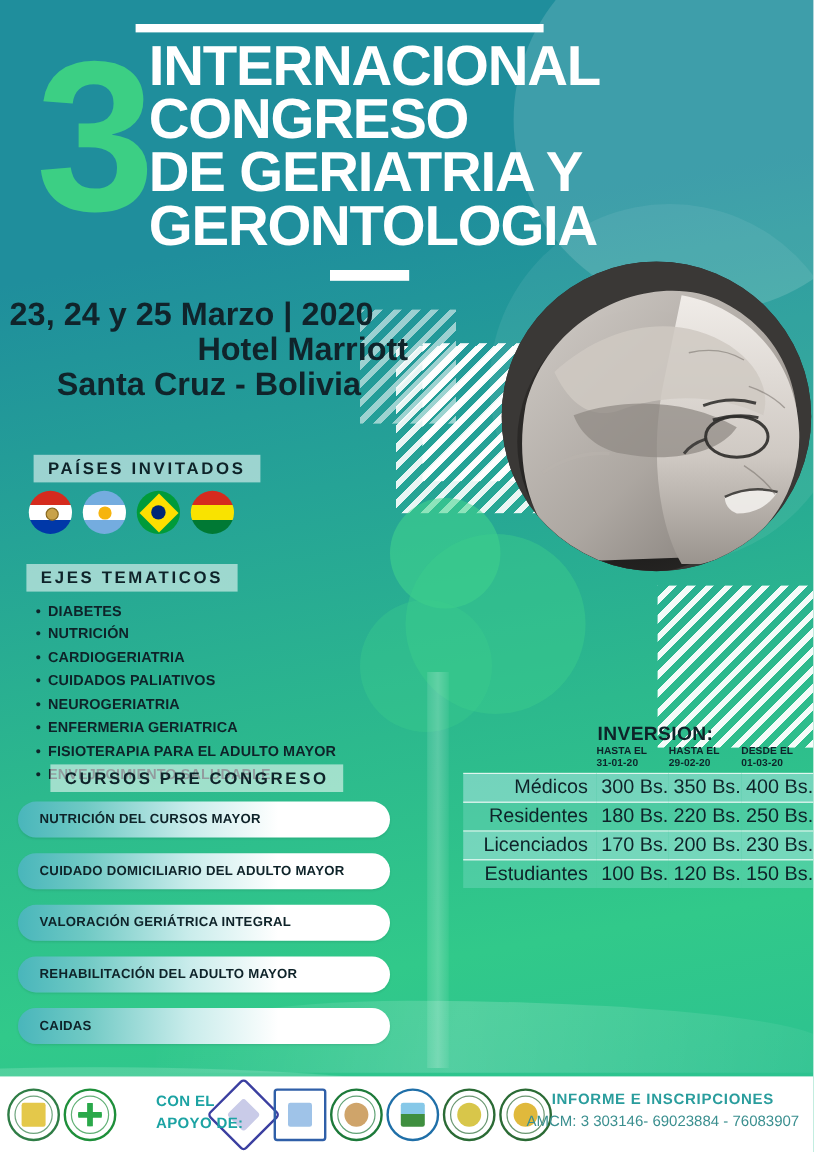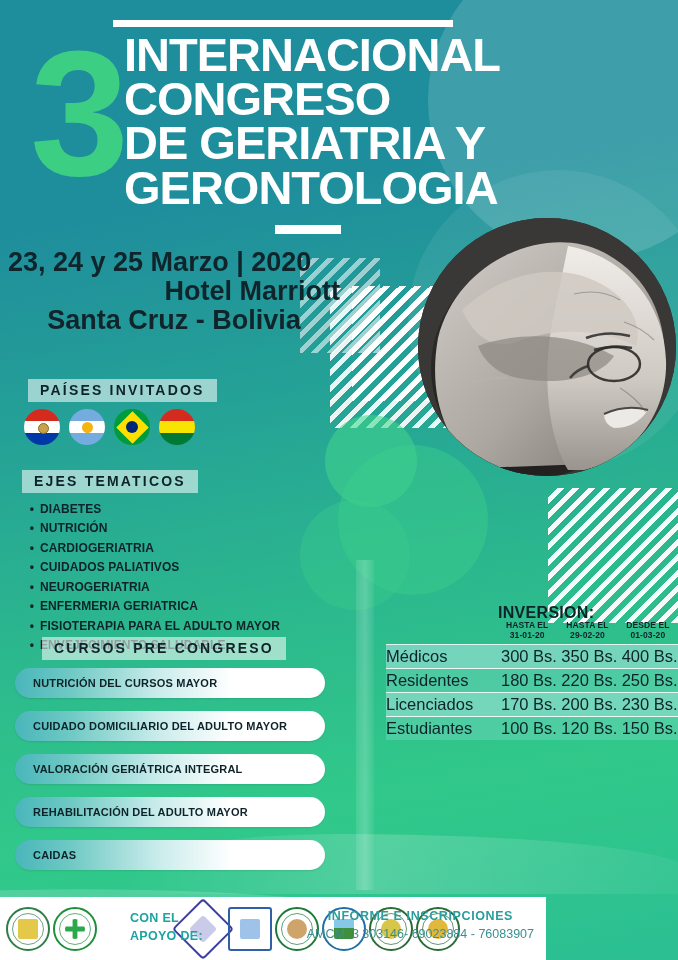--- a/index.html
+++ b/index.html
@@ -147,36 +147,36 @@
   .inv-title{
     position:absolute;left:498px;top:604px;
     color:#0e2329;font-weight:bold;font-size:16px;letter-spacing:.3px;
   }
   .ptable{
     position:absolute;left:386px;top:620px;width:292px;
     font-size:11px;color:#0e2329;
   }
   .ptable table{border-collapse:collapse;width:100%;}
   .ptable th{
-    font-size:8.5px;font-weight:bold;text-align:center;
+    font-size:8.5px;font-weight:bold;text-align:left;
     padding:1px 0 4px 0;line-height:1.12;letter-spacing:.1px;
   }
   .ptable th.cat{width:104px;}
   .ptable td{
     padding:2px 0;font-size:16.5px;font-weight:normal;
     border-top:1.5px solid rgba(255,255,255,.85);
   }
-  .ptable td.cat{padding-right:7px;width:104px;margin-left:48px;}
+  .ptable td.cat{text-align:right;padding-right:7px;width:104px;margin-left:48px;}
   .ptable td.val{text-align:left;padding-left:4px;}
   .ptable tr.band td{background:rgba(180,232,232,.52);}
   .ptable tr.band2 td{background:rgba(150,225,215,.30);}
 
   
   .footer{
-    position:absolute;left:0;bottom:0;width:546px;height:63px;background:#fff;
+    position:absolute;left:0;bottom:0;width:678px;height:63px;background:#fff;
   }
   .logos{
     position:absolute;left:6px;top:6px;height:52px;display:flex;align-items:center;gap:3px;
   }
   .logo{width:44px;height:44px;border-radius:50%;position:relative;flex:0 0 auto;}
   .logo .ring{position:absolute;inset:0;border-radius:50%;border:2px solid currentColor;}
   .logo .ring2{position:absolute;inset:6px;border-radius:50%;border:1px solid currentColor;opacity:.7;}
   .logo .core{position:absolute;inset:12px;border-radius:50%;}
   .lg1{color:#2f7d46;}
   .lg1 .core{background:#e4c84a;border-radius:2px;}

